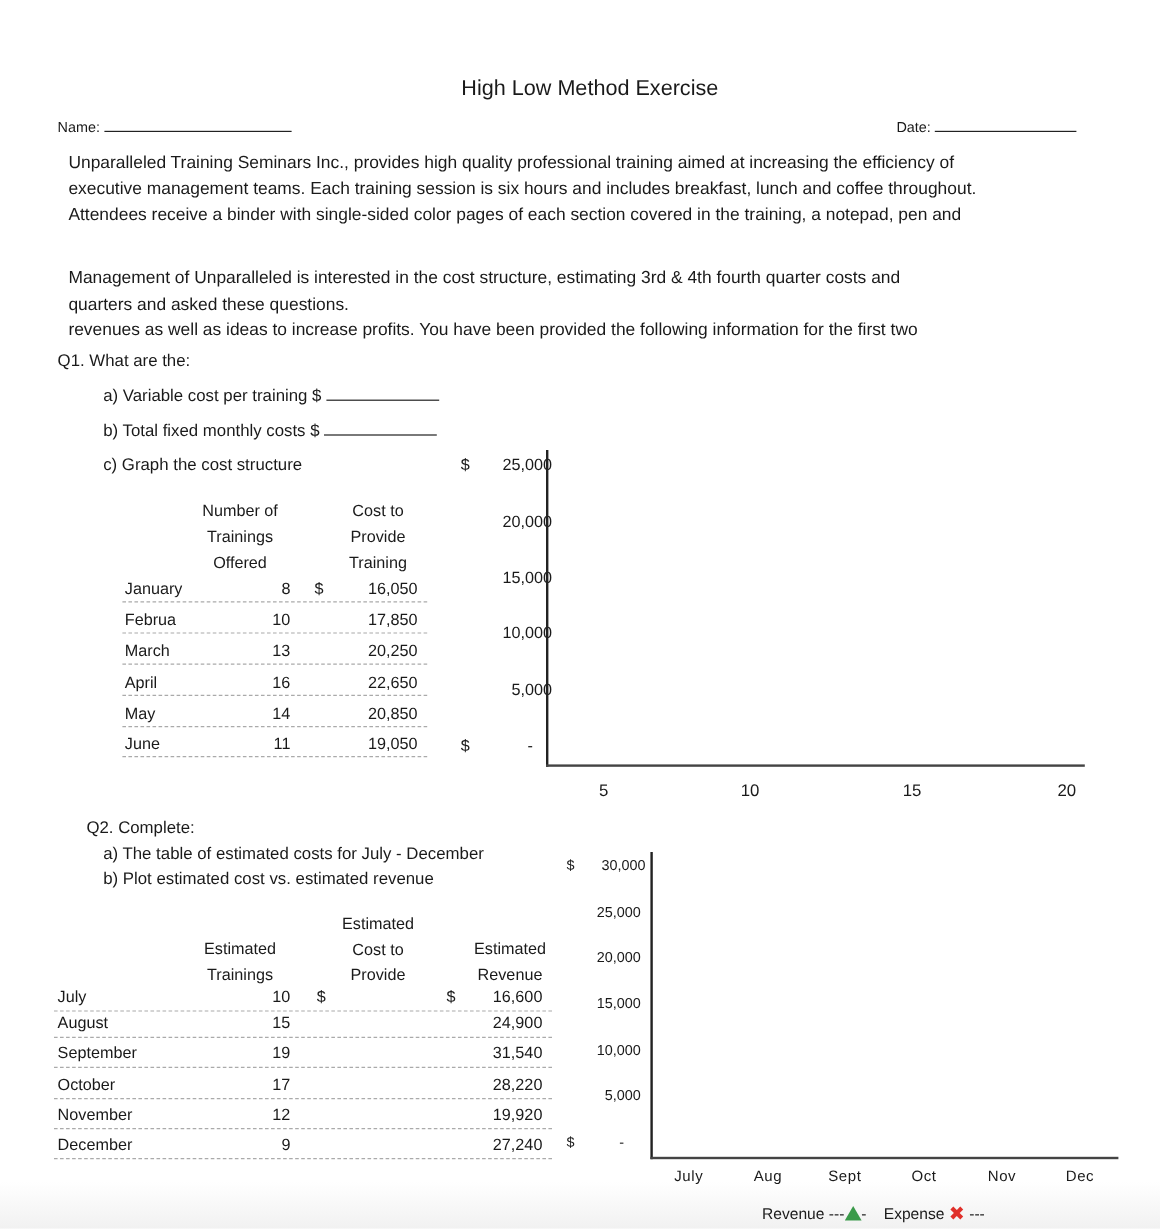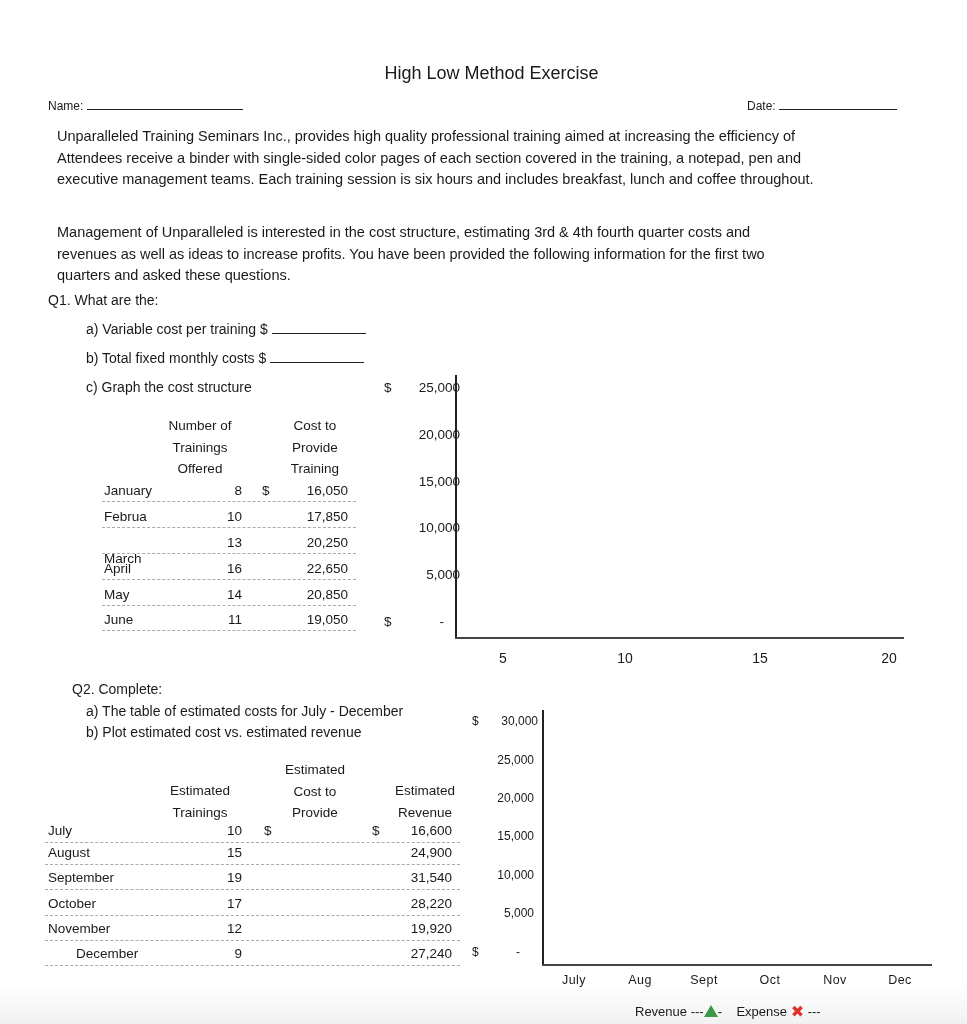--- a/index.html
+++ b/index.html
@@ -39,28 +39,28 @@
   <span>Name:</span>
   <span class="blank" style="width:156px;"></span>
 </div>
 <div class="abs small" style="left:747px;top:97px;">
   <span>Date:</span>
   <span class="blank" style="width:118px;"></span>
 </div>
 
 <div class="abs para" style="left:57px;top:126px;">
   <div>Unparalleled Training Seminars Inc., provides high quality professional training aimed at increasing the efficiency of</div>
+  <div>executive management teams. Each training session is six hours and includes breakfast, lunch and coffee throughout.</div>
   <div>Attendees receive a binder with single-sided color pages of each section covered in the training, a notepad, pen and</div>
-  <div>executive management teams. Each training session is six hours and includes breakfast, lunch and coffee throughout.</div>
 </div>
 
 <div class="abs para" style="left:57px;top:222px;">
   <div>Management of Unparalleled is interested in the cost structure, estimating 3rd &amp; 4th fourth quarter costs and</div>
+  <div>quarters and asked these questions.</div>
   <div>revenues as well as ideas to increase profits. You have been provided the following information for the first two</div>
-  <div>quarters and asked these questions.</div>
 </div>
 
 <div class="abs q" style="left:48px;top:292px;">Q1. What are the:</div>
 <div class="abs q" style="left:86px;top:321px;">
   <span>a) Variable cost per training $</span>
   <span class="blank" style="width:94px;"></span>
 </div>
 <div class="abs q" style="left:86px;top:350px;">
   <span>b) Total fixed monthly costs $</span>
   <span class="blank" style="width:94px;"></span>
@@ -83,21 +83,21 @@
   <div class="cell r" style="left:200px;top:483px;width:42px;">8</div>
   <div class="cell" style="left:262px;top:483px;">$</div>
   <div class="cell r" style="left:290px;top:483px;width:58px;">16,050</div>
   <div class="dash" style="left:102px;top:501px;width:254px;"></div>
 
   <div class="cell" style="left:104px;top:509px;">Februa</div>
   <div class="cell r" style="left:200px;top:509px;width:42px;">10</div>
   <div class="cell r" style="left:290px;top:509px;width:58px;">17,850</div>
   <div class="dash" style="left:102px;top:527px;width:254px;"></div>
 
-  <div class="cell" style="left:104px;top:535px;margin-top:16px;">March</div>
+  <div class="cell" style="left:104px;top:535px;">March</div>
   <div class="cell r" style="left:200px;top:535px;width:42px;">13</div>
   <div class="cell r" style="left:290px;top:535px;width:58px;">20,250</div>
   <div class="dash" style="left:102px;top:553px;width:254px;"></div>
 
   <div class="cell" style="left:104px;top:561px;">April</div>
   <div class="cell r" style="left:200px;top:561px;width:42px;">16</div>
   <div class="cell r" style="left:290px;top:561px;width:58px;">22,650</div>
   <div class="dash" style="left:102px;top:579px;width:254px;"></div>
 
   <div class="cell" style="left:104px;top:587px;">May</div>
@@ -174,21 +174,21 @@
   <div class="cell r" style="left:280px;top:896px;width:70px;height:18px;"></div>
   <div class="cell r" style="left:392px;top:896px;width:60px;">28,220</div>
   <div class="dash" style="left:45px;top:915px;width:415px;"></div>
 
   <div class="cell" style="left:48px;top:921px;">November</div>
   <div class="cell r" style="left:200px;top:921px;width:42px;">12</div>
   <div class="cell r" style="left:280px;top:921px;width:70px;height:18px;"></div>
   <div class="cell r" style="left:392px;top:921px;width:60px;">19,920</div>
   <div class="dash" style="left:45px;top:940px;width:415px;"></div>
 
-  <div class="cell" style="left:48px;top:946px;margin-left:28px;">December</div>
+  <div class="cell" style="left:48px;top:946px;">December</div>
   <div class="cell r" style="left:200px;top:946px;width:42px;">9</div>
   <div class="cell r" style="left:280px;top:946px;width:70px;height:18px;"></div>
   <div class="cell r" style="left:392px;top:946px;width:60px;">27,240</div>
   <div class="dash" style="left:45px;top:965px;width:415px;"></div>
 </div>
 
 <div class="bottom-shade"></div>
 
 <div>
   <div class="tick2" style="left:472px;top:714px;">$</div>

